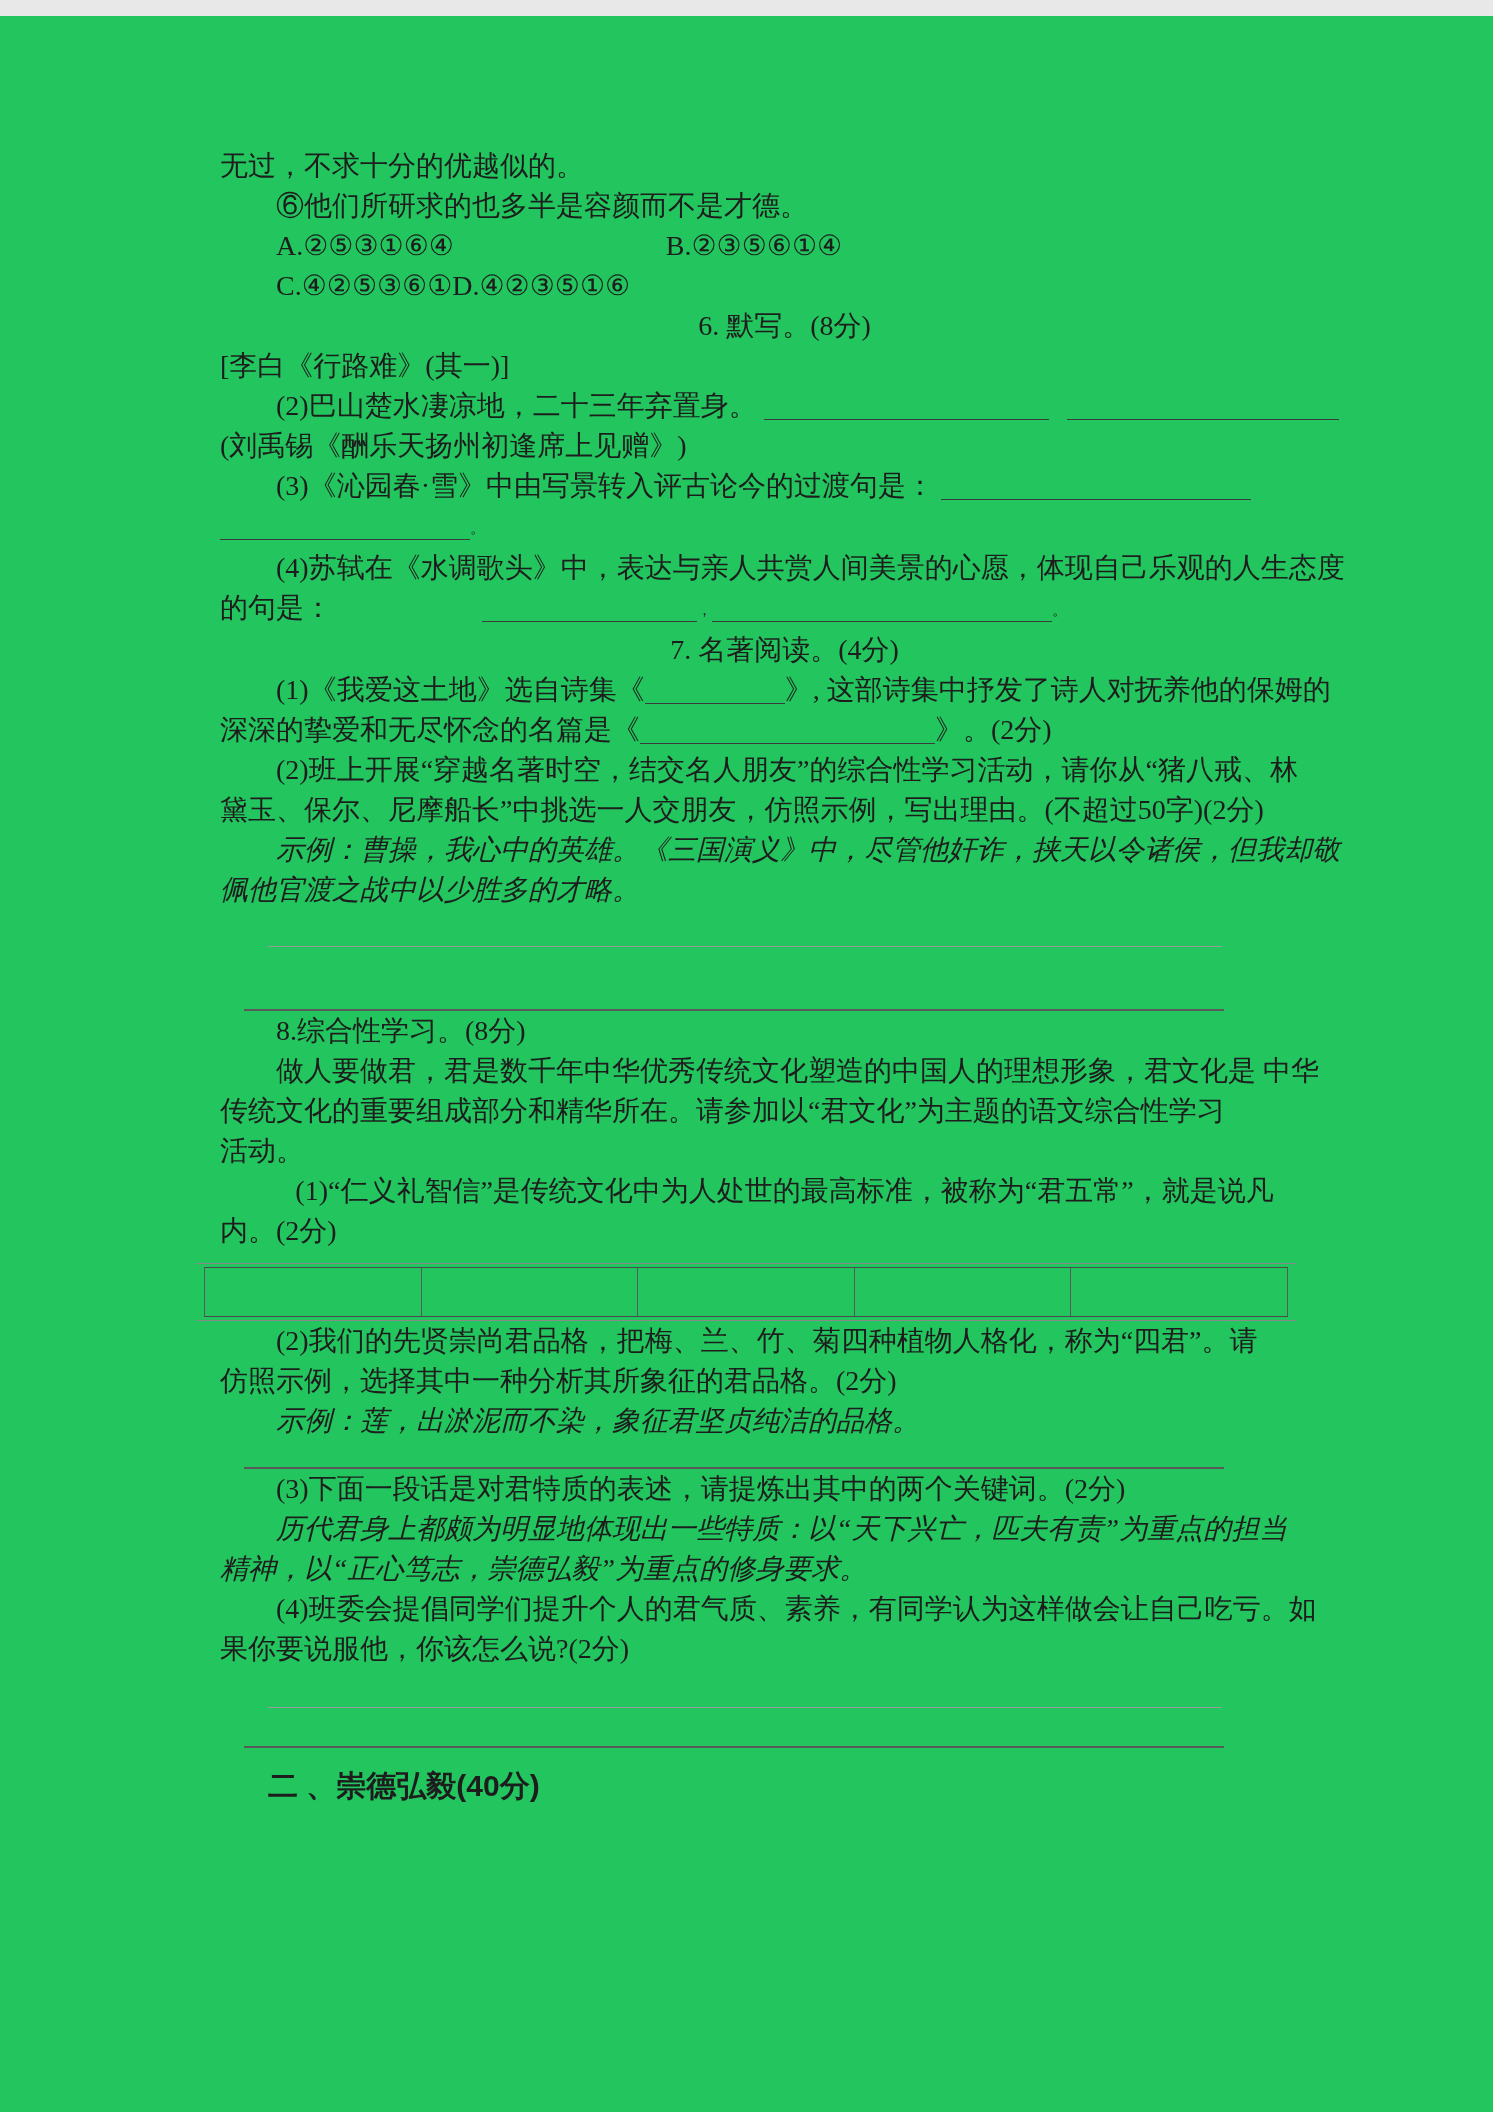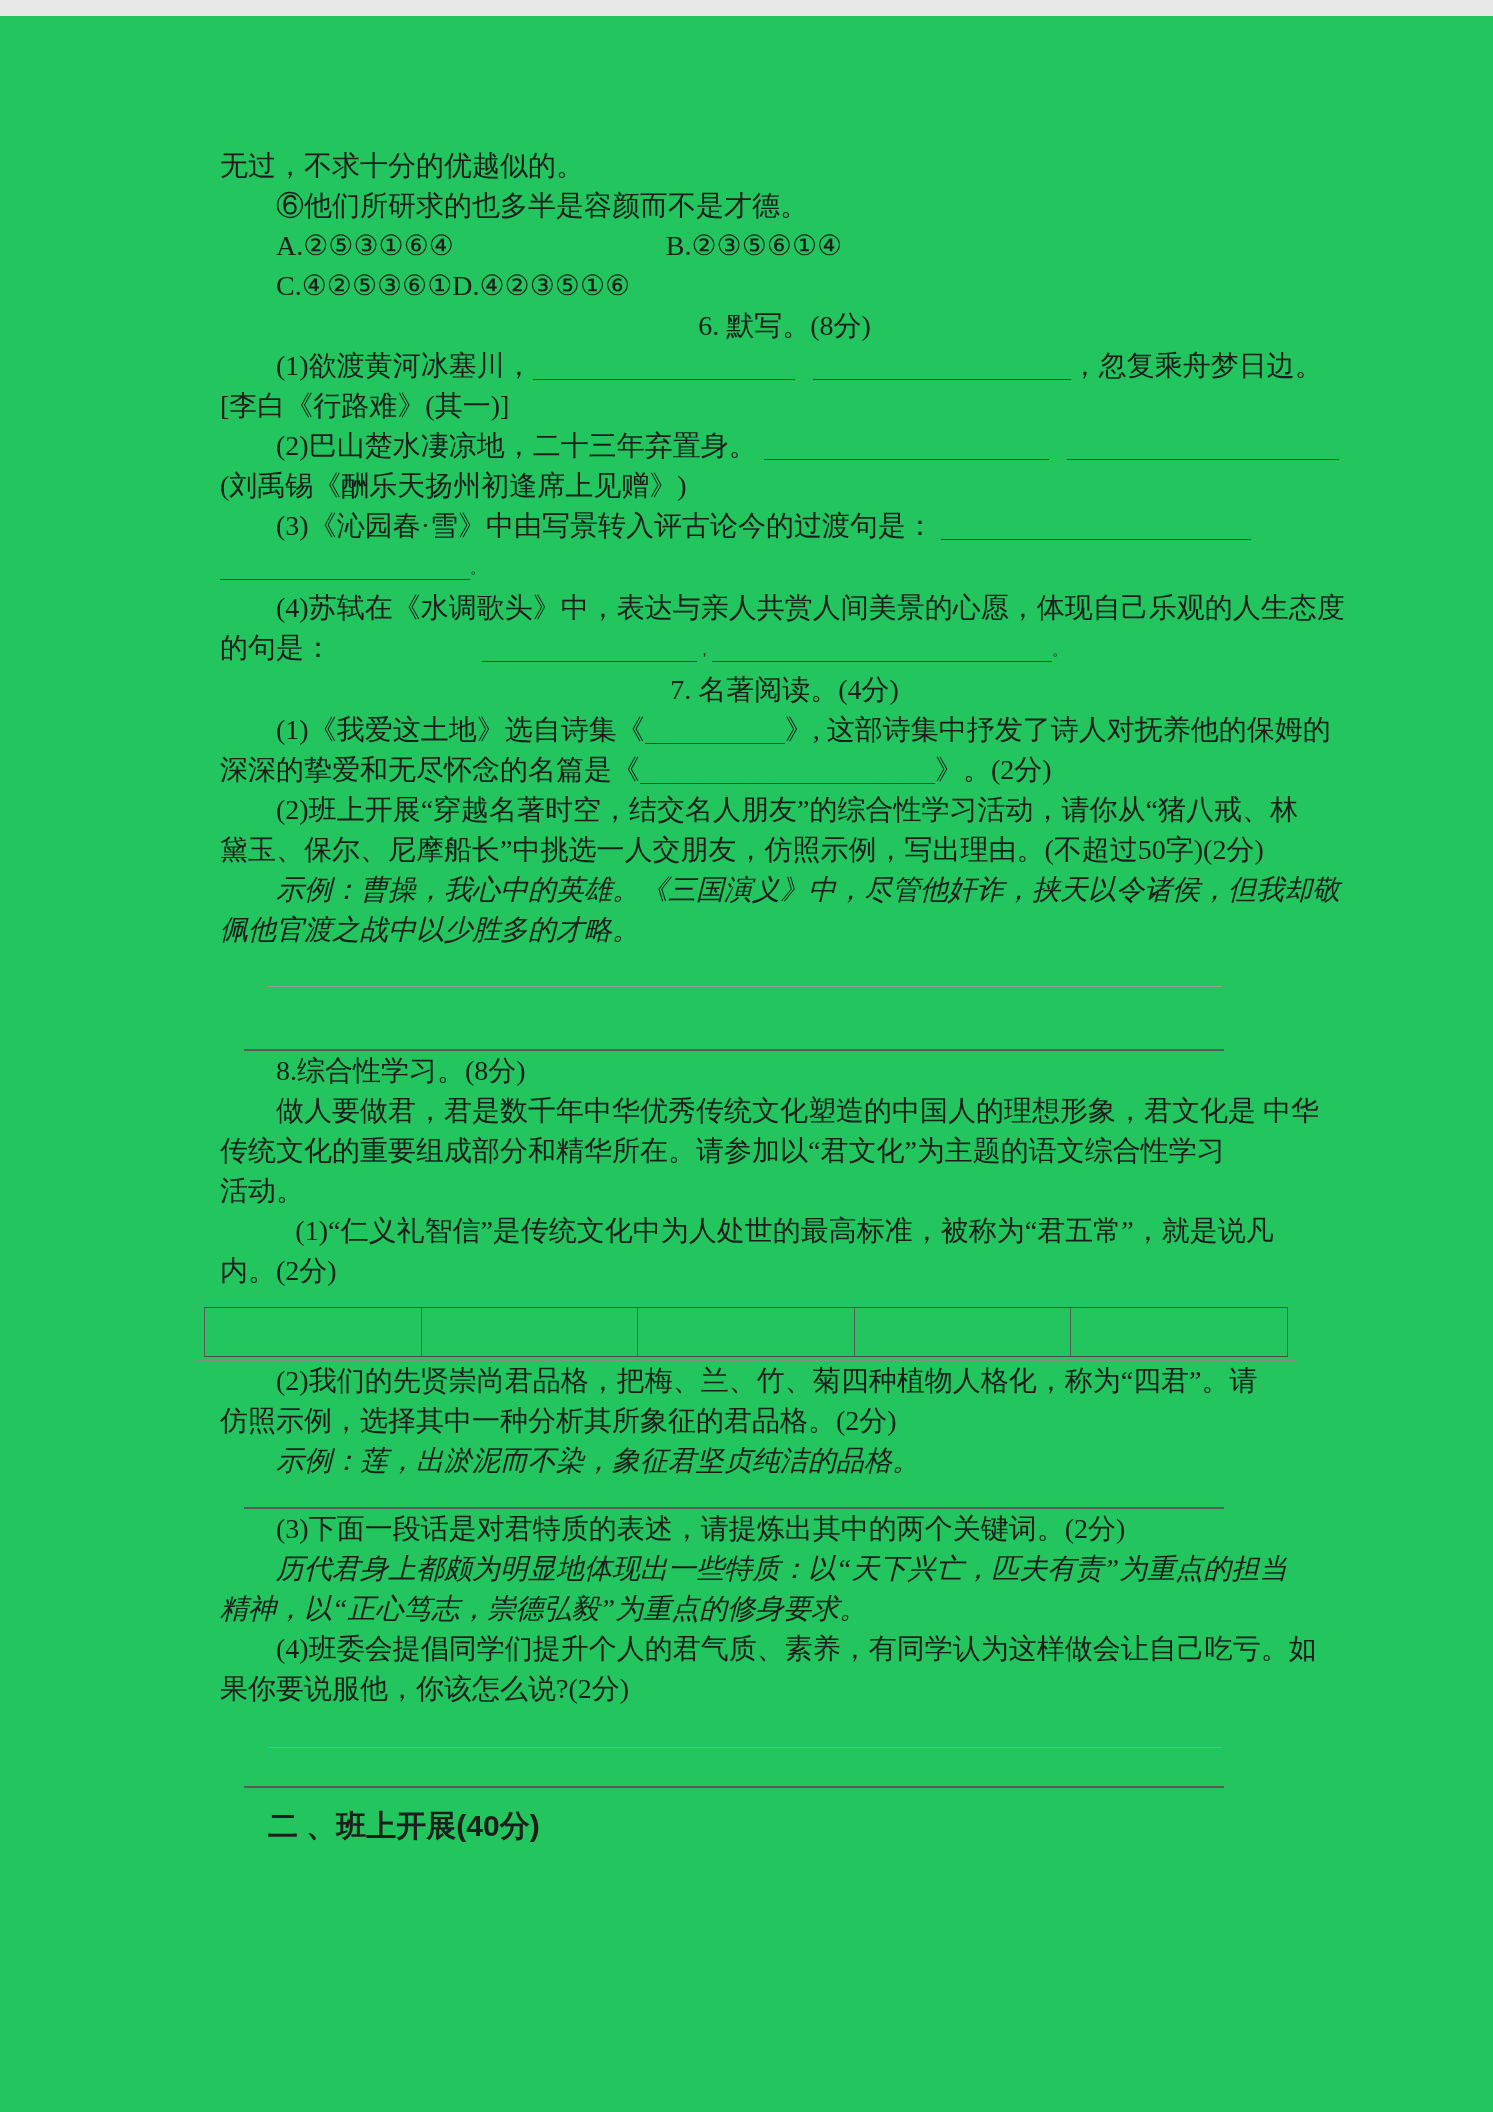--- a/index.html
+++ b/index.html
@@ -67,21 +67,20 @@
 
 <div class="page">
   <div class="inner">
 
     <p class="ln"><span>无过，不求十分的优越似的。</span></p>
     <p class="ln indent"><span>⑥他们所研求的也多半是容颜而不是才德。</span></p>
     <p class="ln indent"><span>A.②⑤③①⑥④</span><span class="optgap"></span><span>B.②③⑤⑥①④</span></p>
     <p class="ln indent"><span>C.④②⑤③⑥①D.④②③⑤①⑥</span></p>
 
     <p class="ln indent mt6"><span>6. 默写。(8分)</span></p>
-    <p class="ln indent"><span>(1)欲渡黄河冰塞川，</span><span class="blank w262"></span><span class="bgap"></span><span class="blank w258"></span><span>，忽复乘舟梦日边。</span></p>
     <p class="ln"><span>[李白《行路难》(其一)]</span></p>
     <p class="ln indent"><span>(2)巴山楚水凄凉地，二十三年弃置身。</span> <span class="blank w285"></span><span class="bgap"></span><span class="blank w272"></span></p>
     <p class="ln"><span>(刘禹锡《酬乐天扬州初逢席上见赠》)</span></p>
     <p class="ln indent"><span>(3)《沁园春·雪》中由写景转入评古论今的过渡句是：</span> <span class="blank w310"></span></p>
     <p class="ln"><span class="blank w250"></span><span class="tinyp">。</span></p>
     <p class="ln indent"><span>(4)苏轼在《水调歌头》中，表达与亲人共赏人间美景的心愿，体现自己乐观的人生态度</span></p>
     <p class="ln"><span>的句是：</span><span class="bgap" style="width:150px"></span><span class="blank w215"></span><span class="tinyp">，</span><span class="blank w340"></span><span class="tinyp">。</span></p>
 
     <p class="ln indent mt6"><span>7. 名著阅读。(4分)</span></p>
     <p class="ln indent"><span>(1)《我爱这土地》选自诗集《</span><span class="blank w140"></span><span>》, 这部诗集中抒发了诗人对抚养他的保姆的</span></p>
@@ -117,16 +116,16 @@
     <p class="ln indent kai"><span>示例：莲，出淤泥而不染，象征君坚贞纯洁的品格。</span></p>
     <div class="ansline dark mt26"></div>
     <p class="ln indent mt22"><span>(3)下面一段话是对君特质的表述，请提炼出其中的两个关键词。(2分)</span></p>
     <p class="ln indent kai"><span>历代君身上都颇为明显地体现出一些特质：以“天下兴亡，匹夫有责”为重点的担当</span></p>
     <p class="ln kai"><span>精神，以“正心笃志，崇德弘毅”为重点的修身要求。</span></p>
     <p class="ln indent mt36"><span>(4)班委会提倡同学们提升个人的君气质、素养，有同学认为这样做会让自己吃亏。如</span></p>
     <p class="ln"><span>果你要说服他，你该怎么说?(2分)</span></p>
     <div class="ansline mt38"></div>
     <div class="ansline dark mt38"></div>
 
-    <p class="h2"><span>二 、班上开展(40分)</span></p>
+    <p class="h2"><span>二 、崇德弘毅(40分)</span></p>
 
   </div>
 </div>
 
 </body></html>

